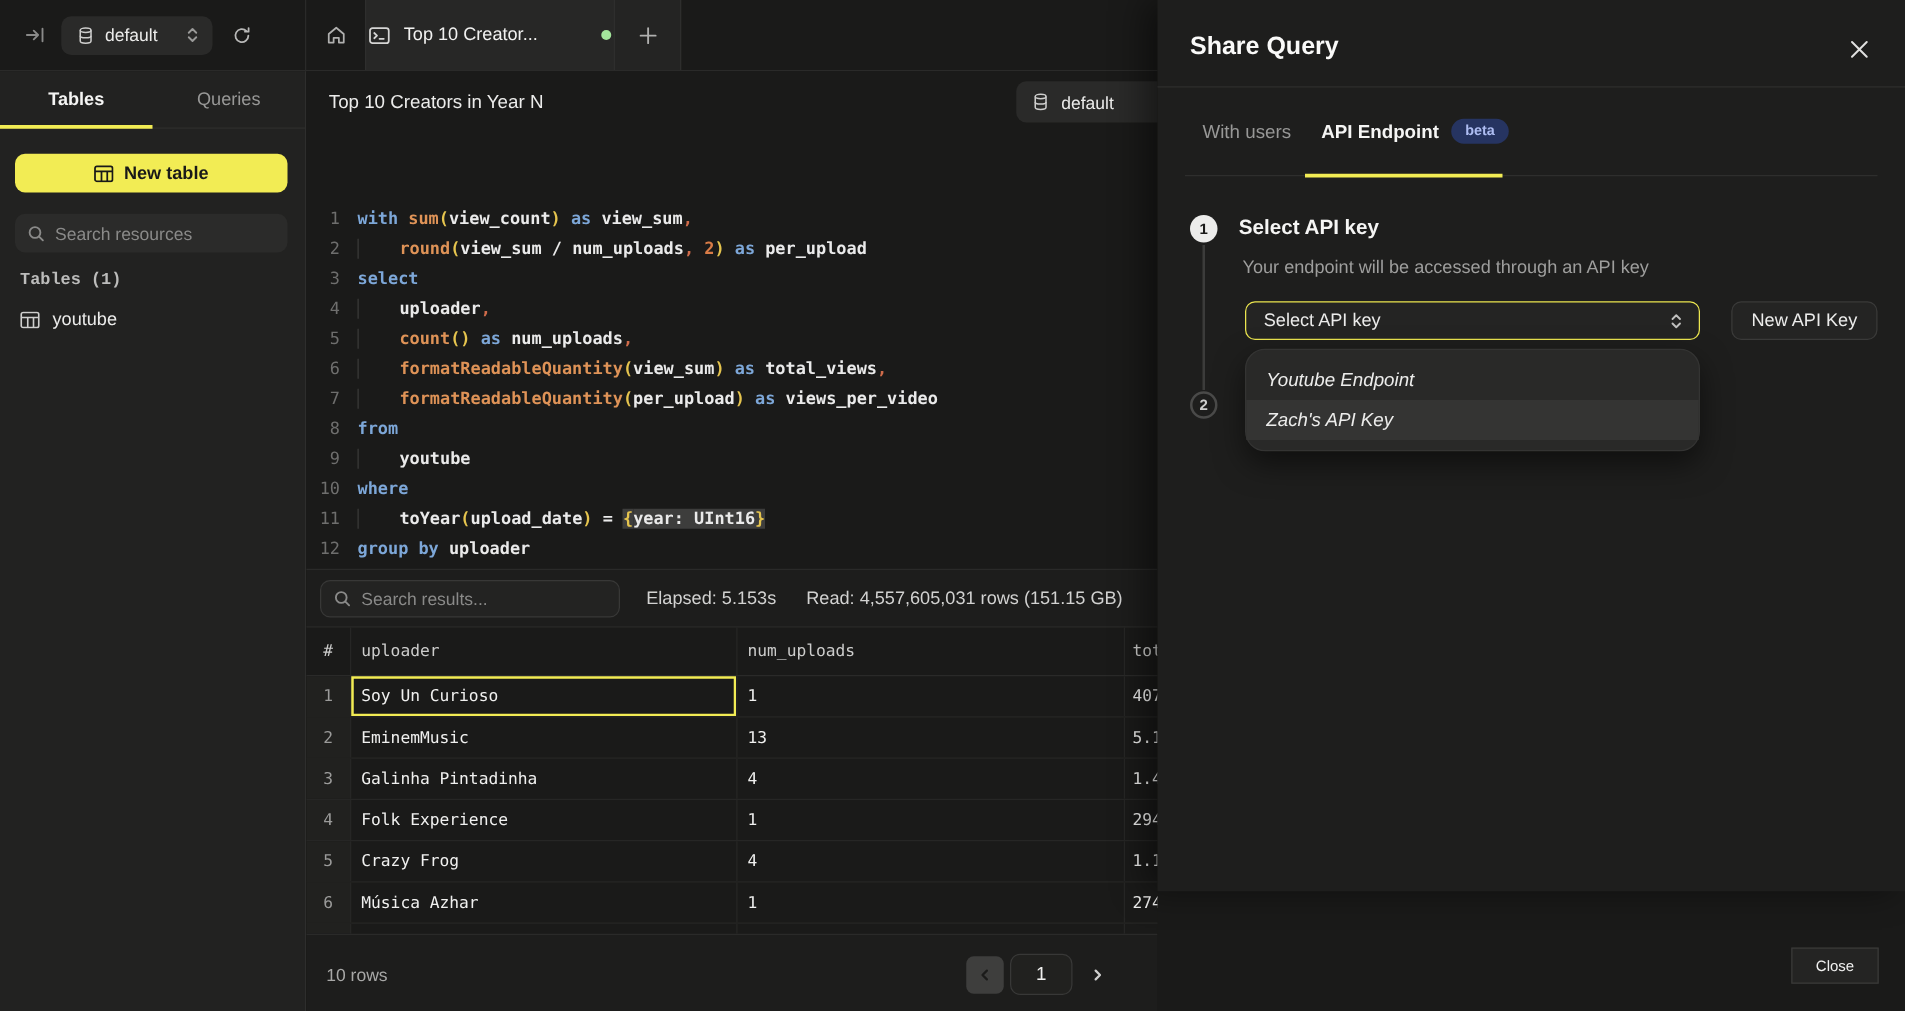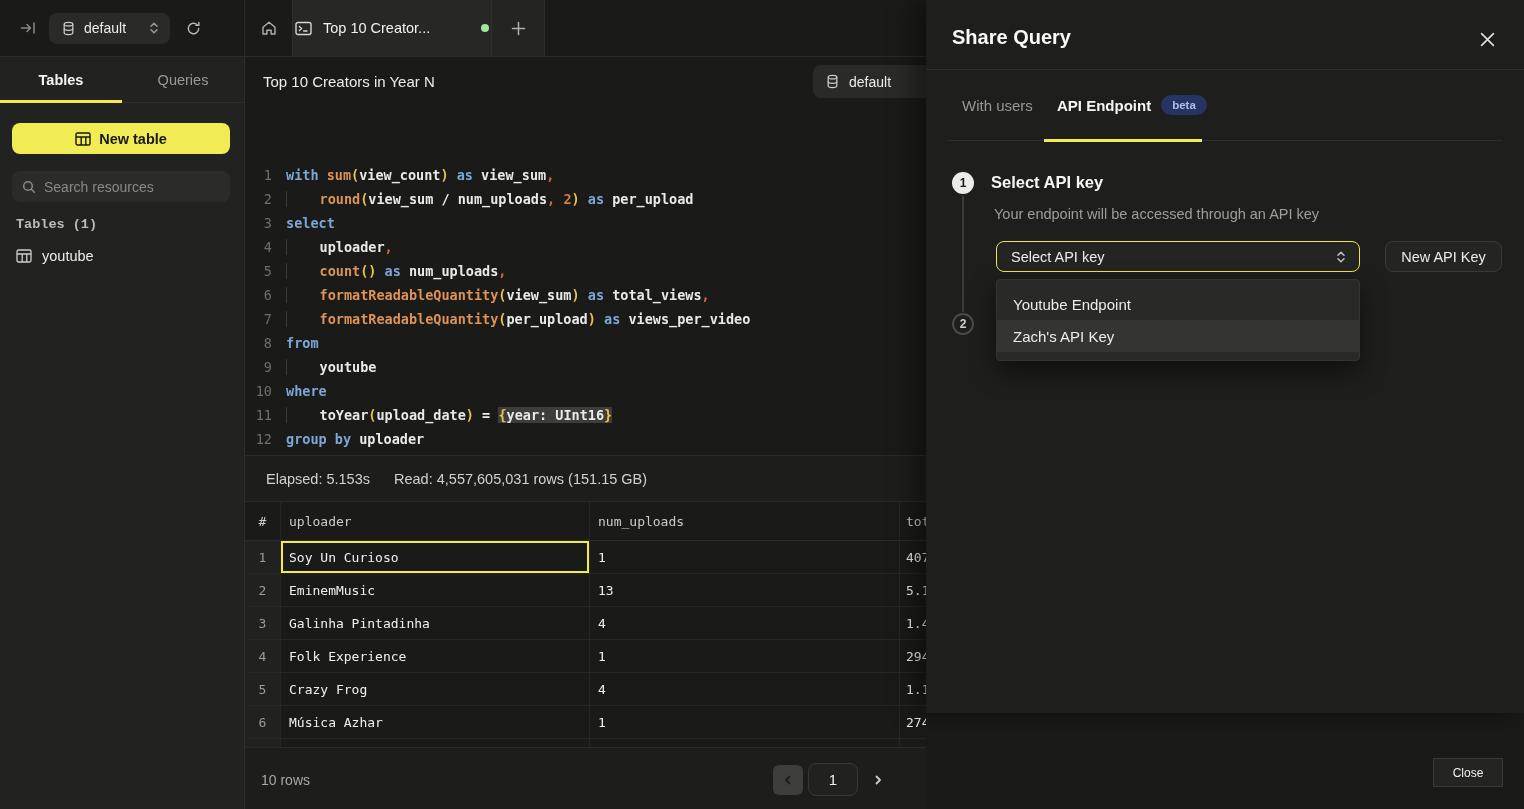--- a/index.html
+++ b/index.html
@@ -95,21 +95,21 @@
 
   .step-circle { position:absolute; width:22px; height:22px; border-radius:50%; display:flex; align-items:center; justify-content:center; font-size:12px; font-weight:700; }
   .step1-circle { left:26px; top:172px; background:#ececeb; color:#191918; }
   .step2-circle { left:26px; top:313px; background:#1e1e1d; border:2px solid #4a4a49; color:#cfcfce; }
   .step-connector { position:absolute; left:36px; top:196px; width:2px; height:116px; background:#3c3c3b; }
   .step1-heading { position:absolute; left:65px; top:173px; font-size:16.5px; font-weight:700; color:#f5f5f4; }
   .step1-desc { position:absolute; left:68px; top:206px; font-size:14.5px; color:#9e9e9d; }
   .api-dropdown { position:absolute; left:70px; top:241px; width:364px; height:31px; background:#242423; border:1.5px solid #ece64f; border-radius:8px; display:flex; align-items:center; justify-content:space-between; padding:0 12px 0 14px; cursor:pointer; }
   .api-dropdown .lbl { font-size:14.5px; color:#ececeb; }
   .new-key-btn { position:absolute; left:459px; top:241px; width:117px; height:31px; background:#242423; border:1px solid #3a3a39; border-radius:8px; display:flex; align-items:center; justify-content:center; font-size:14.5px; color:#ececeb; cursor:pointer; }
-  .api-menu { position:absolute; left:70px; top:279px; width:364px; background:#292928; border:1px solid #343433; border-radius:4px; padding:8px 0; box-shadow:0 10px 24px rgba(0,0,0,.5); z-index:5; }
+  .api-menu { position:absolute; left:70px; top:279px; width:364px; background:#292928; border:1px solid #343433; border-radius:16px; padding:8px 0; box-shadow:0 10px 24px rgba(0,0,0,.5); z-index:5;font-style:italic; }
   .menu-item { height:32px; display:flex; align-items:center; padding:0 16px; font-size:15px; color:#ececeb; cursor:pointer; }
   .menu-item.highlighted { background:#343433; }
   .panel-close-btn { position:absolute; left:507px; top:758px; width:70px; height:29px; background:#242423; border:1px solid #3a3a39; border-radius:0; display:flex; align-items:center; justify-content:center; font-size:12px; color:#f0f0ef; cursor:pointer; }
 
   svg { display:block; }
 </style>
 </head>
 <body>
 
 <div id="app">
@@ -223,20 +223,29 @@
         </span>
         <span class="lbl">default</span>
       </div>
     </div>
 
     <div class="editor">
       <div id="code-lines"><div class="code-line"><span class="gutter">1</span><span class="code-text"><span class="tk-kw">with </span><span class="tk-fn">sum</span><span class="tk-pa">(</span><span class="tk-id">view_count</span><span class="tk-pa">)</span><span class="tk-kw"> as </span><span class="tk-id">view_sum</span><span class="tk-pu">,</span></span></div><div class="code-line"><span class="gutter">2</span><span class="code-text"><span class="tk-in">    </span><span class="tk-fn">round</span><span class="tk-pa">(</span><span class="tk-id">view_sum / num_uploads</span><span class="tk-pu">, </span><span class="tk-nu">2</span><span class="tk-pa">)</span><span class="tk-kw"> as </span><span class="tk-id">per_upload</span></span></div><div class="code-line"><span class="gutter">3</span><span class="code-text"><span class="tk-kw">select</span></span></div><div class="code-line"><span class="gutter">4</span><span class="code-text"><span class="tk-in">    </span><span class="tk-id">uploader</span><span class="tk-pu">,</span></span></div><div class="code-line"><span class="gutter">5</span><span class="code-text"><span class="tk-in">    </span><span class="tk-fn">count</span><span class="tk-pa">()</span><span class="tk-kw"> as </span><span class="tk-id">num_uploads</span><span class="tk-pu">,</span></span></div><div class="code-line"><span class="gutter">6</span><span class="code-text"><span class="tk-in">    </span><span class="tk-fn">formatReadableQuantity</span><span class="tk-pa">(</span><span class="tk-id">view_sum</span><span class="tk-pa">)</span><span class="tk-kw"> as </span><span class="tk-id">total_views</span><span class="tk-pu">,</span></span></div><div class="code-line"><span class="gutter">7</span><span class="code-text"><span class="tk-in">    </span><span class="tk-fn">formatReadableQuantity</span><span class="tk-pa">(</span><span class="tk-id">per_upload</span><span class="tk-pa">)</span><span class="tk-kw"> as </span><span class="tk-id">views_per_video</span></span></div><div class="code-line"><span class="gutter">8</span><span class="code-text"><span class="tk-kw">from</span></span></div><div class="code-line"><span class="gutter">9</span><span class="code-text"><span class="tk-in">    </span><span class="tk-id">youtube</span></span></div><div class="code-line"><span class="gutter">10</span><span class="code-text"><span class="tk-kw">where</span></span></div><div class="code-line"><span class="gutter">11</span><span class="code-text"><span class="tk-in">    </span><span class="tk-id">toYear</span><span class="tk-pa">(</span><span class="tk-id">upload_date</span><span class="tk-pa">)</span><span class="tk-id"> = </span><span class="tk-pb">{</span><span class="tk-pi">year: UInt16</span><span class="tk-pb">}</span></span></div><div class="code-line"><span class="gutter">12</span><span class="code-text"><span class="tk-kw">group by </span><span class="tk-id">uploader</span></span></div><div class="code-line"><span class="gutter">13</span><span class="code-text"></span></div></div>
     </div>
 
     <div class="results-toolbar">
+      <div class="res-search">
+        <span>
+          <svg width="14" height="14" viewBox="0 0 14 14" fill="none" stroke="#8a8a89" stroke-width="1.5" stroke-linecap="round">
+              <circle cx="6" cy="6" r="4.3"></circle>
+              <path d="m9.3 9.3 3 3"></path>
+            </svg>
+        </span>
+        <input placeholder="Search results..." style="">
+      </div>
       <div class="stat elapsed">Elapsed: 5.153s</div>
       <div class="stat read">Read: 4,557,605,031 rows (151.15 GB)</div>
     </div>
 
     <div class="rtable">
       <div class="thead">
         <div class="cell c-num">#</div>
         <div class="cell c-uploader">uploader</div>
         <div class="cell c-uploads">num_uploads</div>
         <div class="cell c-total">total_views</div>

